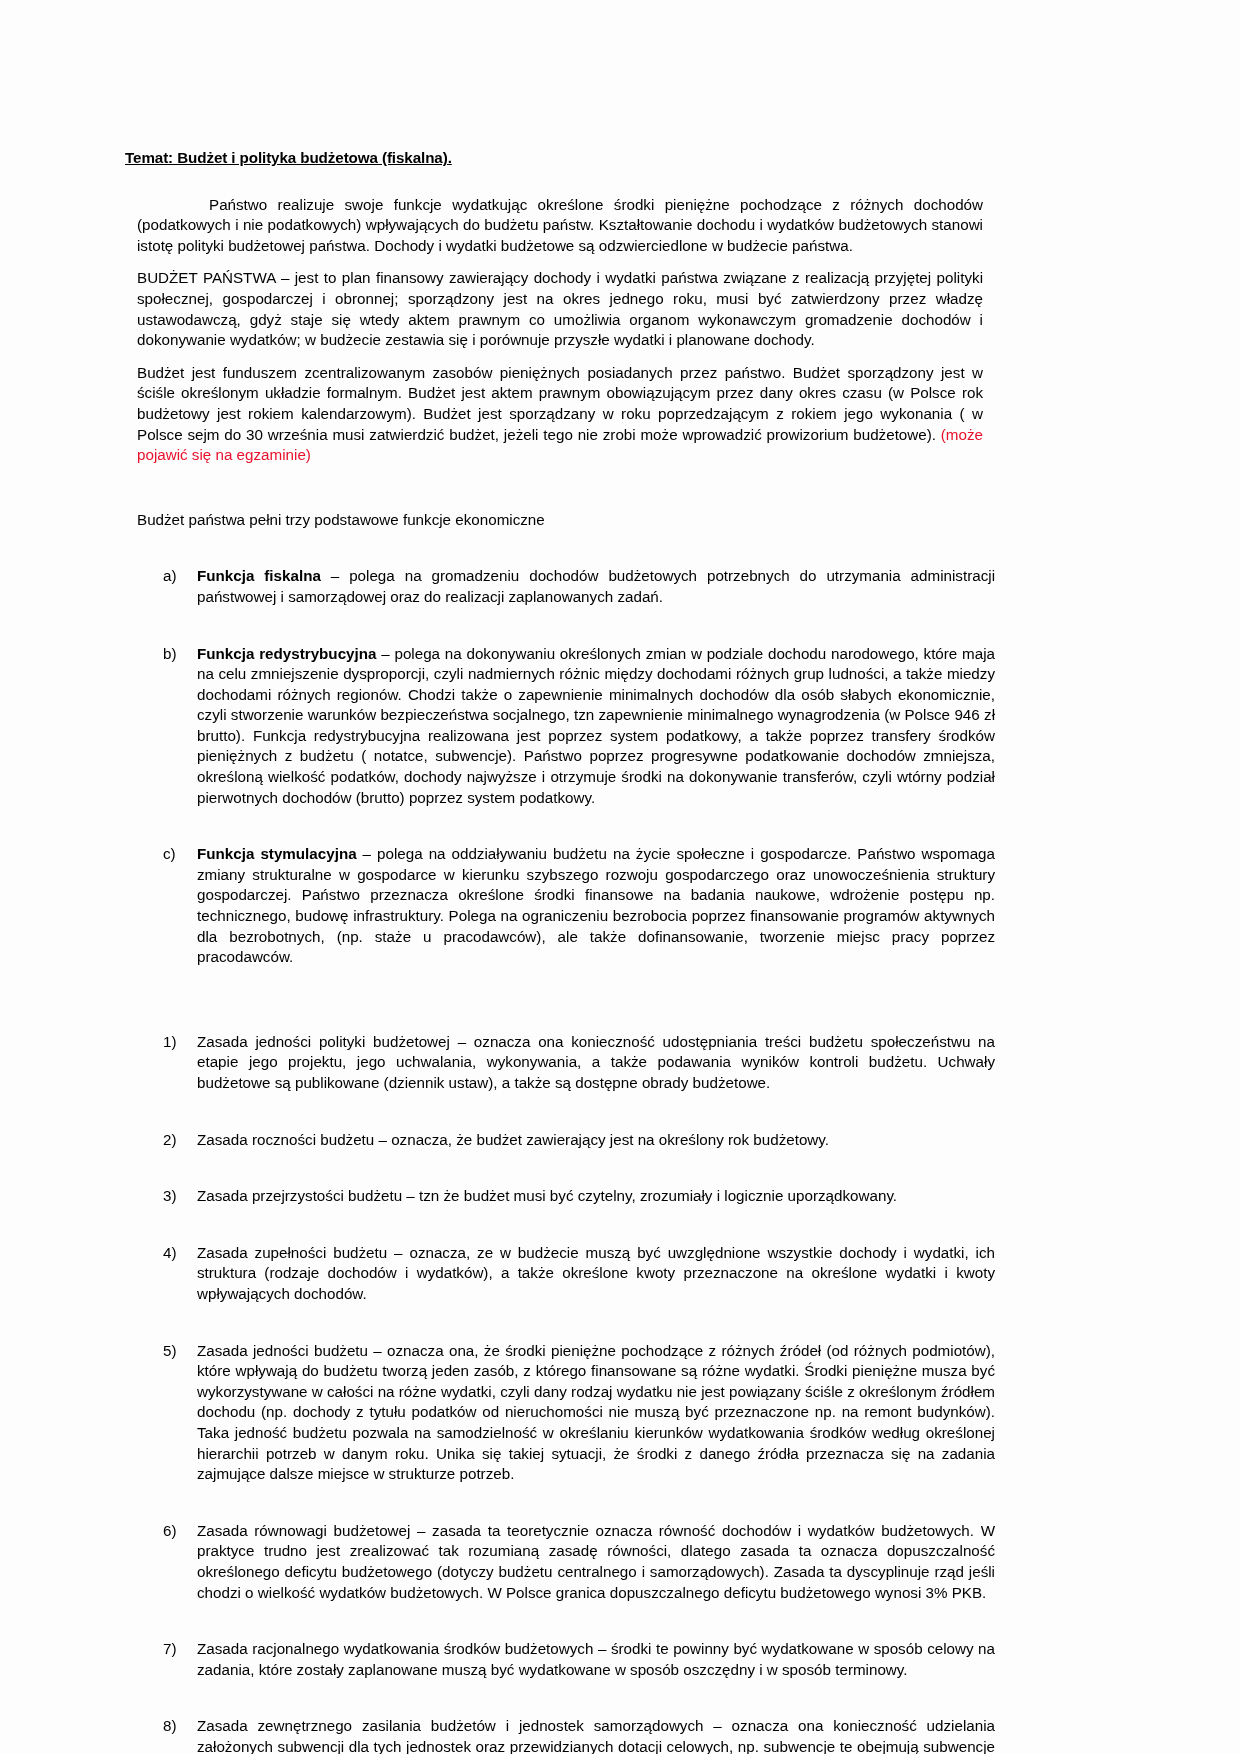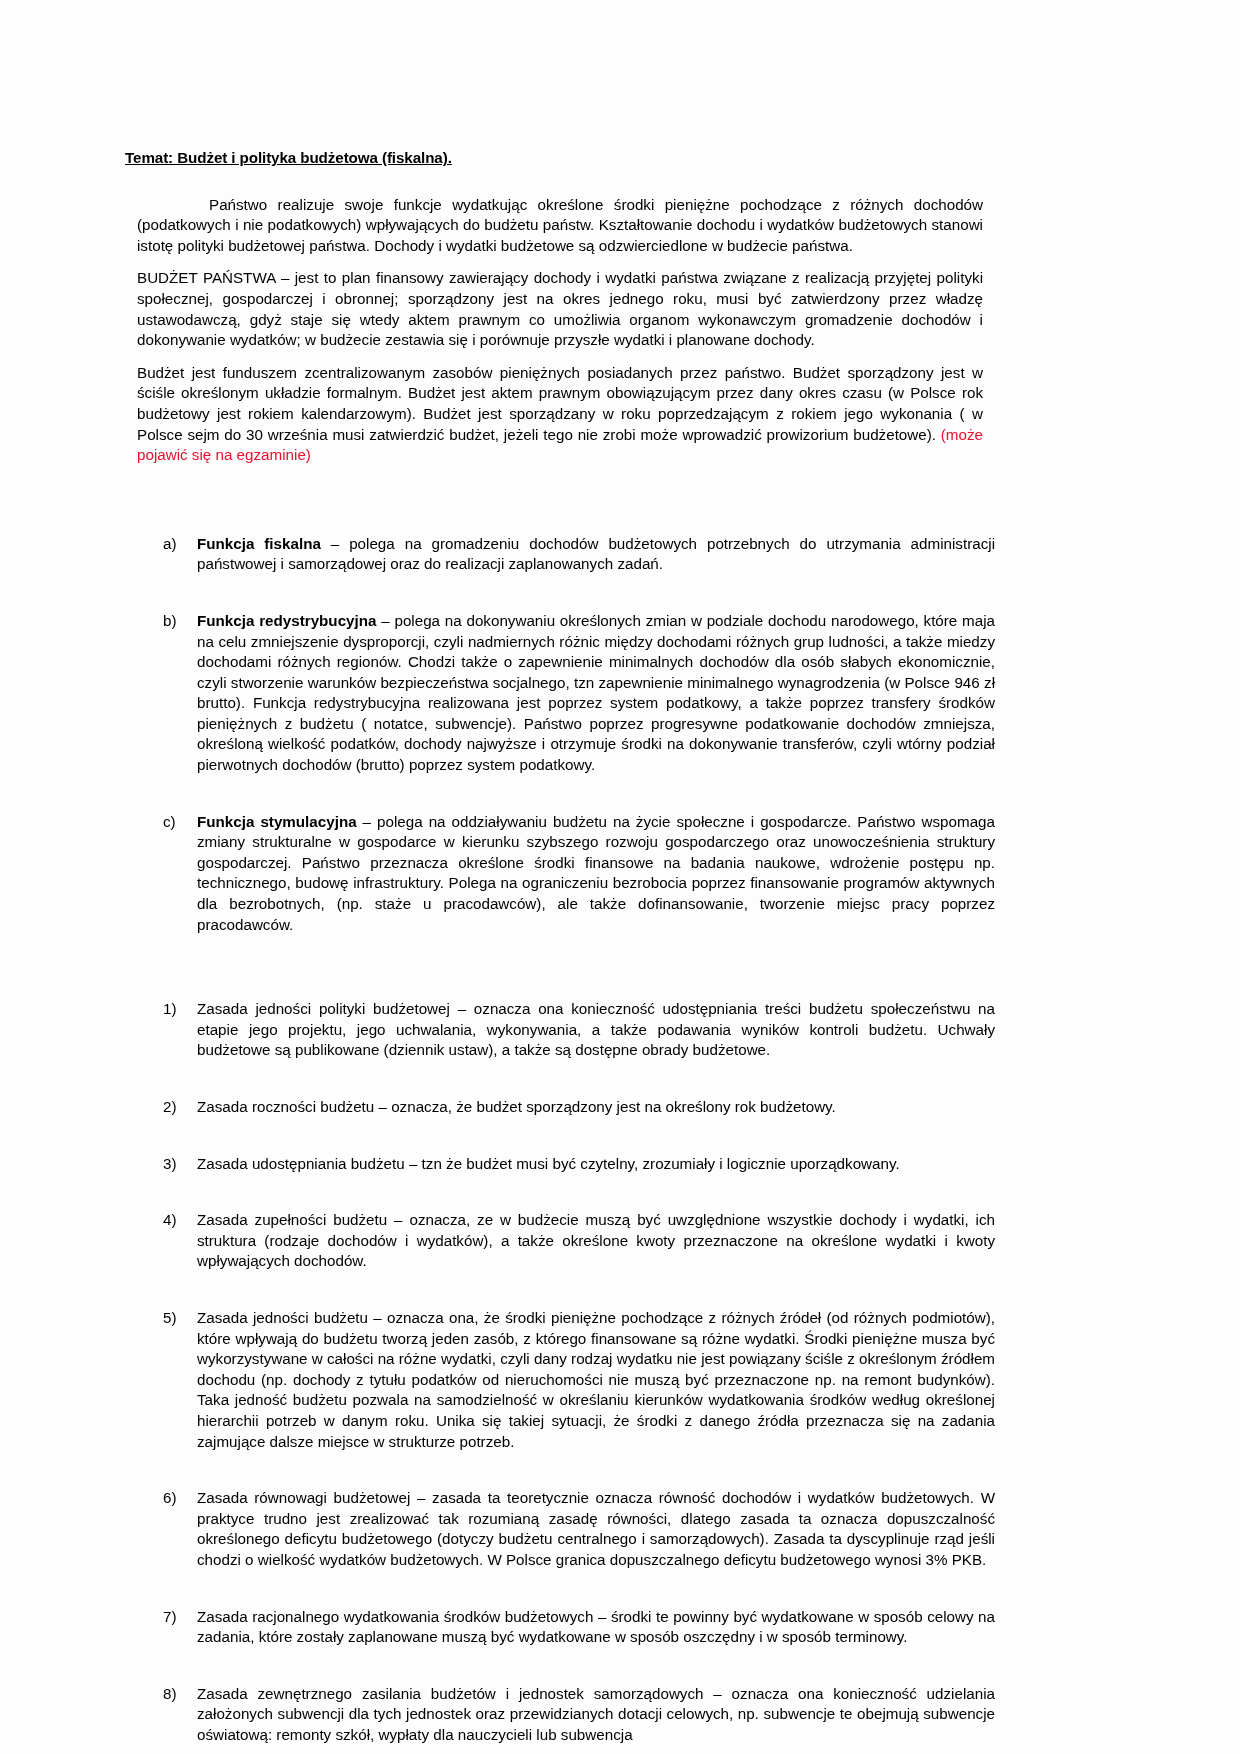--- a/index.html
+++ b/index.html
@@ -79,20 +79,21 @@
     <div class="doc-title">Temat: Budżet i polityka budżetowa (fiskalna).</div>
 
     <p class="para indent">Państwo realizuje swoje funkcje wydatkując określone środki pieniężne pochodzące z różnych dochodów (podatkowych i nie podatkowych) wpływających do budżetu państw. Kształtowanie dochodu i wydatków budżetowych stanowi istotę polityki budżetowej państwa. Dochody i wydatki budżetowe są odzwierciedlone w budżecie państwa.</p>
 
     <p class="para"><span>BUDŻET PAŃSTWA</span><span> – jest to plan finansowy zawierający dochody i wydatki państwa związane z realizacją przyjętej polityki społecznej, gospodarczej i obronnej; sporządzony jest na okres jednego roku, musi być zatwierdzony przez władzę ustawodawczą, gdyż staje się wtedy aktem prawnym co umożliwia organom wykonawczym gromadzenie dochodów i dokonywanie wydatków; w budżecie zestawia się i porównuje przyszłe wydatki i planowane dochody.</span></p>
 
     <p class="para"><span>Budżet jest funduszem zcentralizowanym zasobów pieniężnych posiadanych przez państwo. Budżet sporządzony jest w ściśle określonym układzie formalnym. Budżet jest aktem prawnym obowiązującym przez dany okres czasu (w Polsce rok budżetowy jest rokiem kalendarzowym). Budżet jest sporządzany w roku poprzedzającym z rokiem jego wykonania ( w Polsce sejm do 30 września musi zatwierdzić budżet, jeżeli tego nie zrobi może wprowadzić prowizorium budżetowe). </span><span class="red">(może pojawić się na egzaminie)</span></p>
 
     <div class="blockgap"></div>
 
+    <p class="para hdr-line">Budżet państwa pełni trzy podstawowe funkcje ekonomiczne</p>
 
     <ol class="alpha">
       <li>
         <span class="marker">a)</span>
         <span class="li-text"><b>Funkcja fiskalna</b><span> – polega na gromadzeniu dochodów budżetowych potrzebnych do utrzymania administracji państwowej i samorządowej oraz do realizacji zaplanowanych zadań.</span></span>
       </li>
       <li>
         <span class="marker">b)</span>
         <span class="li-text"><b>Funkcja redystrybucyjna</b><span> – polega na dokonywaniu określonych zmian w podziale dochodu narodowego, które maja na celu zmniejszenie dysproporcji, czyli nadmiernych różnic między dochodami różnych grup ludności, a także miedzy dochodami różnych regionów. Chodzi także o zapewnienie minimalnych dochodów dla osób słabych ekonomicznie, czyli stworzenie warunków bezpieczeństwa socjalnego, tzn zapewnienie minimalnego wynagrodzenia (w Polsce 946 zł brutto). Funkcja redystrybucyjna realizowana jest poprzez system podatkowy, a także poprzez transfery środków pieniężnych z budżetu ( notatce, subwencje). Państwo poprzez progresywne podatkowanie dochodów zmniejsza, określoną wielkość podatków, dochody najwyższe i otrzymuje środki na dokonywanie transferów, czyli wtórny podział pierwotnych dochodów (brutto) poprzez system podatkowy.</span></span>
       </li>
@@ -107,25 +108,25 @@
 
     <div class="smallgap"></div>
 
     <ol class="num">
       <li>
         <span class="marker">1)</span>
         <span class="li-text">Zasada jedności polityki budżetowej – oznacza ona konieczność udostępniania treści budżetu społeczeństwu na etapie jego projektu, jego uchwalania, wykonywania, a także podawania wyników kontroli budżetu. Uchwały budżetowe są publikowane (dziennik ustaw), a także są dostępne obrady budżetowe.</span>
       </li>
       <li>
         <span class="marker">2)</span>
-        <span class="li-text">Zasada roczności budżetu – oznacza, że budżet sporządzony jest na określony rok budżetowy.</span>
+        <span class="li-text">Zasada roczności budżetu – oznacza, że budżet zawierający jest na określony rok budżetowy.</span>
       </li>
       <li>
         <span class="marker">3)</span>
-        <span class="li-text">Zasada udostępniania budżetu – tzn że budżet musi być czytelny, zrozumiały i logicznie uporządkowany.</span>
+        <span class="li-text">Zasada przejrzystości budżetu – tzn że budżet musi być czytelny, zrozumiały i logicznie uporządkowany.</span>
       </li>
       <li>
         <span class="marker">4)</span>
         <span class="li-text">Zasada zupełności budżetu – oznacza, ze w budżecie muszą być uwzględnione wszystkie dochody i wydatki, ich struktura (rodzaje dochodów i wydatków), a także określone kwoty przeznaczone na określone wydatki i kwoty wpływających dochodów.</span>
       </li>
       <li>
         <span class="marker">5)</span>
         <span class="li-text">Zasada jedności budżetu – oznacza ona, że środki pieniężne pochodzące z różnych źródeł (od różnych podmiotów), które wpływają do budżetu tworzą jeden zasób, z którego finansowane są różne wydatki. Środki pieniężne musza być wykorzystywane w całości na różne wydatki, czyli dany rodzaj wydatku nie jest powiązany ściśle z określonym źródłem dochodu (np. dochody z tytułu podatków od nieruchomości nie muszą być przeznaczone np. na remont budynków). Taka jedność budżetu pozwala na samodzielność w określaniu kierunków wydatkowania środków według określonej hierarchii potrzeb w danym roku. Unika się takiej sytuacji, że środki z danego źródła przeznacza się na zadania zajmujące dalsze miejsce w strukturze potrzeb.</span>
       </li>
       <li>

